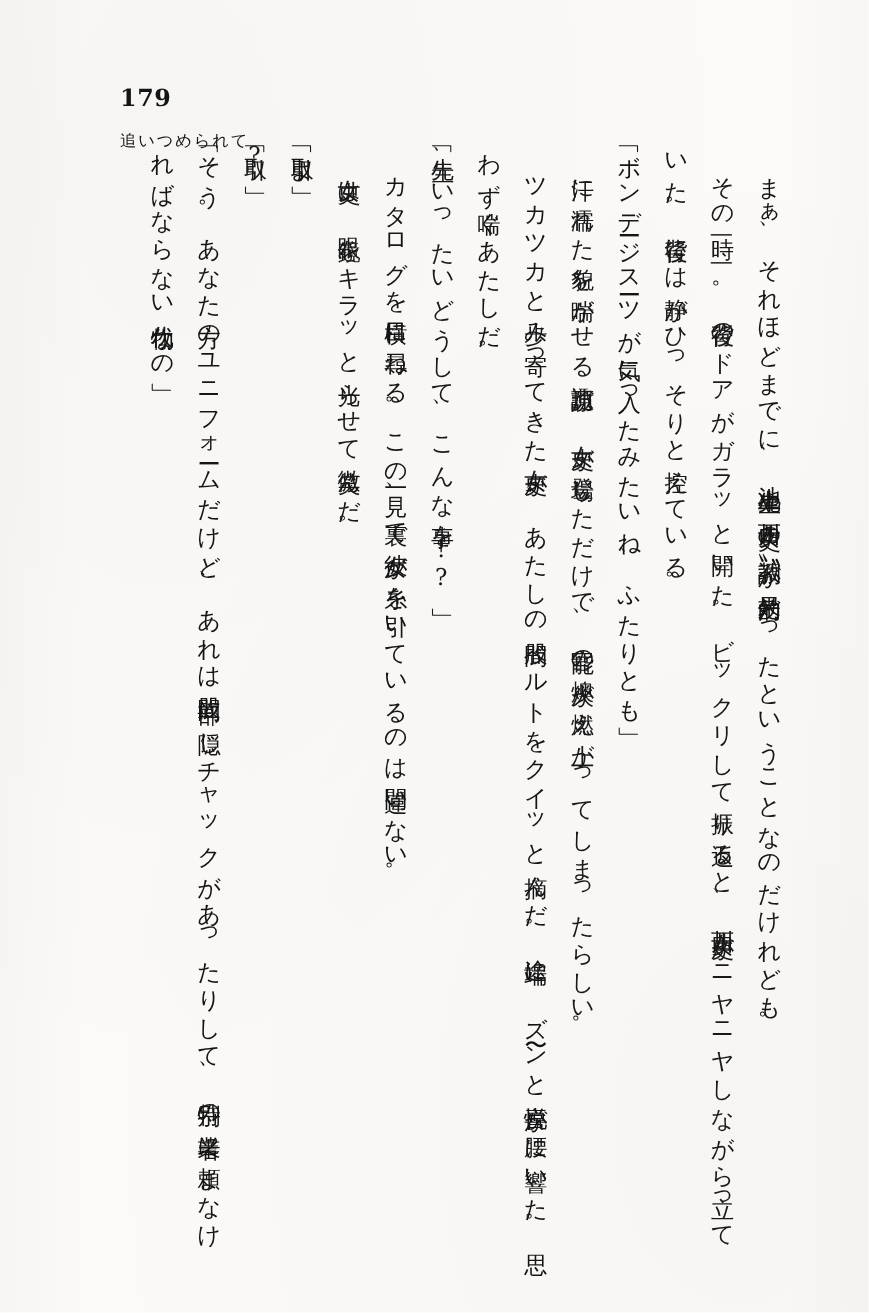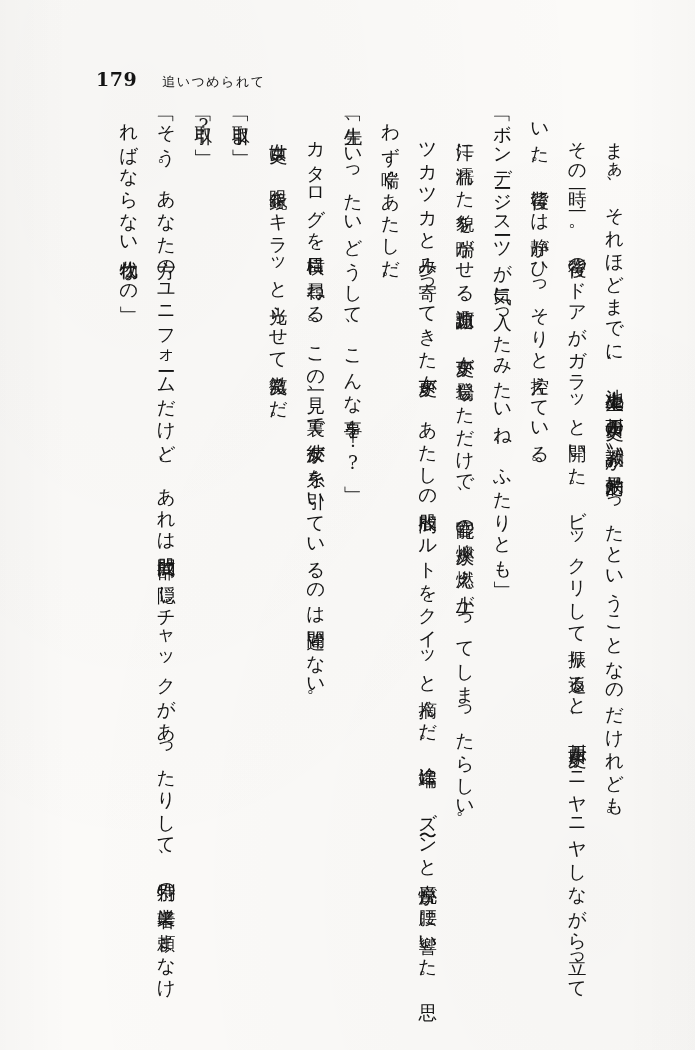--- a/index.html
+++ b/index.html
@@ -28,22 +28,23 @@
     pointer-events: none;
   }
 
   
   #header {
     position: absolute;
     top: 68px;
     left: 96px;
     display: flex;
     align-items: baseline;
-    gap: 25px;
+    gap: 14px;
     white-space: nowrap;
+    flex-direction: column;
   }
   #folio {
     font-size: 19px;
     font-weight: 700;
     letter-spacing: 0.5px;
     color: #141414;
   }
   #running-head {
     font-size: 13px;
     letter-spacing: 1.5px;

